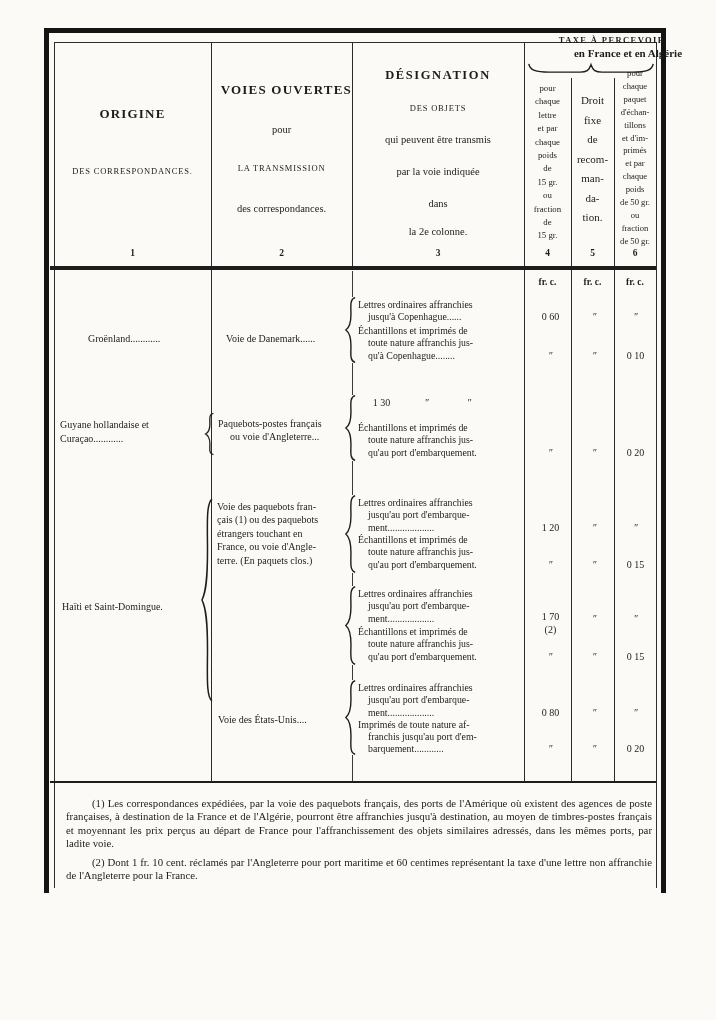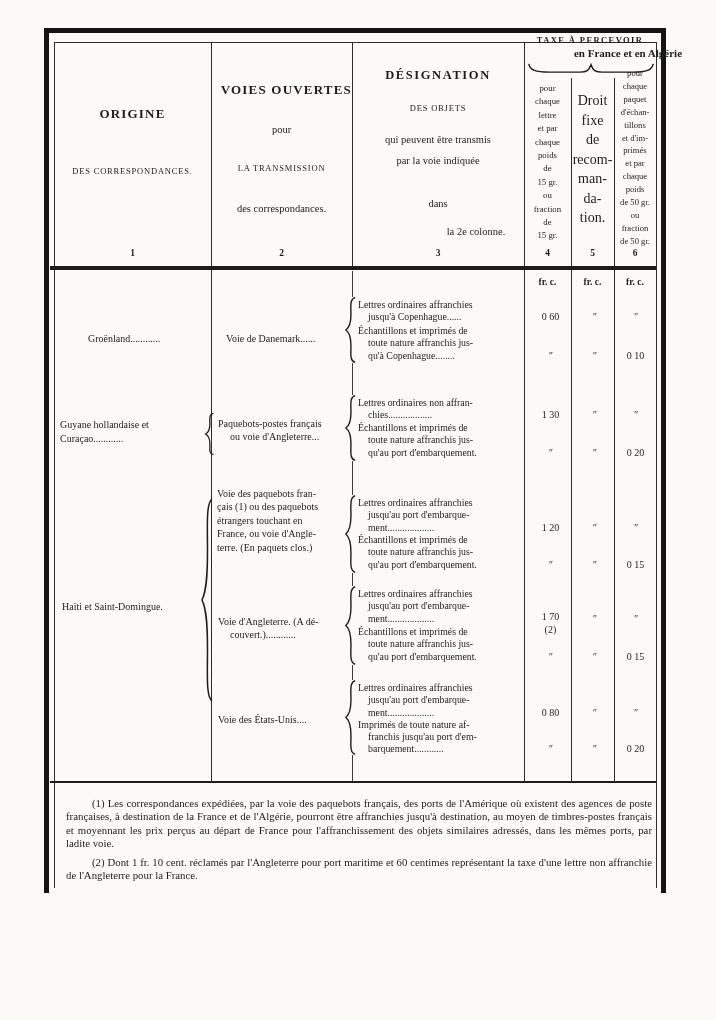--- a/index.html
+++ b/index.html
@@ -16,21 +16,21 @@
   .ctr{text-align:center;}
   .pre{white-space:pre-line;}
   
   .h-big{font-size:13px;font-weight:700;letter-spacing:1.2px;}
   .h-smallcaps{font-size:8.5px;font-weight:400;letter-spacing:0.8px;}
   .h-word{font-size:10.5px;}
   .h-des{font-size:12.5px;font-weight:700;letter-spacing:1.6px;}
   .h-tax1{font-size:8.5px;font-weight:700;letter-spacing:1.4px;}
   .h-tax2{font-size:11px;font-weight:700;padding-left:38px;}
   .h-c4{font-size:8.8px;line-height:13.4px;}
-  .h-c5{font-size:14px;line-height:19.5px;}
+  .h-c5{font-size:11px;line-height:19.5px;}
   .h-c6{font-size:8.6px;line-height:12.9px;}
   .colnum{font-size:9.5px;font-weight:700;}
   .curr{font-size:9.5px;font-weight:700;}
   
   .origin{position:absolute;font-size:10px;line-height:13.5px;white-space:pre-line;}
   .voie{position:absolute;font-size:10px;line-height:13.4px;white-space:pre-line;}
   .voie.hang{padding-left:12px;text-indent:-12px;}
   .group{position:absolute;left:358px;width:298px;display:flex;flex-direction:column;justify-content:space-between;}
   .entry{display:flex;align-items:flex-end;}
   .des{width:164px;font-size:9.8px;line-height:12.3px;white-space:pre-line;
@@ -71,26 +71,26 @@
   <div class="abs ctr h-smallcaps" style="left:54px;top:166px;width:157px;">DES CORRESPONDANCES.</div>
 
   <div class="abs ctr h-big" style="left:211px;top:82px;width:141px;text-align:right;">VOIES OUVERTES</div>
   <div class="abs ctr h-word" style="left:211px;top:124px;width:141px;">pour</div>
   <div class="abs ctr h-smallcaps" style="left:211px;top:163px;width:141px;">LA TRANSMISSION</div>
   <div class="abs ctr h-word" style="left:211px;top:203px;width:141px;">des correspondances.</div>
 
   <div class="abs ctr h-des" style="left:352px;top:68px;width:172px;">DÉSIGNATION</div>
   <div class="abs ctr h-smallcaps" style="left:352px;top:103px;width:172px;">DES OBJETS</div>
   <div class="abs ctr h-word" style="left:352px;top:134px;width:172px;">qui peuvent être transmis</div>
-  <div class="abs ctr h-word" style="left:352px;top:155px;width:172px;">par la voie indiquée</div>
+  <div class="abs ctr h-word" style="left:352px;top:166px;width:172px;">par la voie indiquée</div>
   <div class="abs ctr h-word" style="left:352px;top:198px;width:172px;">dans</div>
-  <div class="abs ctr h-word" style="left:352px;top:226px;width:172px;padding-left:38px;">la 2e colonne.</div>
+  <div class="abs ctr h-word" style="left:352px;top:226px;width:172px;">la 2e colonne.</div>
 
   <div class="abs ctr h-tax1" style="left:524px;top:35px;width:132px;"></div>
-  <div class="abs ctr h-tax1" style="left:524px;top:35px;width:132px;">TAXE À PERCEVOIR</div>
+  <div class="abs ctr h-tax1" style="left:546px;top:35px;width:132px;">TAXE À PERCEVOIR</div>
   <div class="abs ctr h-tax2" style="left:524px;top:47px;width:132px;">en France et en Algérie</div>
 
   <svg class="brc" style="left:527px;top:63px;width:128px;height:11px;" viewBox="0 0 140 12" preserveAspectRatio="none">
     <path d="M2,1 C3,8 10,10 24,10 L58,10 C65,10 68,8 70,2 C72,8 75,10 82,10 L116,10 C130,10 137,8 138,1" fill="none" stroke="#1d1d1d" stroke-width="1.4" vector-effect="non-scaling-stroke"></path>
   </svg>
 
   <div class="abs ctr h-c4 pre" style="left:524px;top:82px;width:47px;">pour
 chaque
 lettre
 et par
@@ -136,27 +136,25 @@
   <div class="abs ctr curr" style="left:614px;top:277px;width:42px;">fr. c.</div>
 
   <div class="origin" style="left:88px;top:332px;width:120px;">Groënland............</div>
   <div class="origin" style="left:60px;top:418px;width:145px;">Guyane hollandaise et
 Curaçao............</div>
   <div class="origin" style="left:62px;top:600px;width:145px;">Haïti et Saint-Domingue.</div>
 
   <div class="voie" style="left:226px;top:332px;width:126px;">Voie de Danemark......</div>
   <div class="voie hang" style="left:218px;top:417px;width:132px;">Paquebots-postes français
 ou voie d'Angleterre...</div>
-  <div class="voie" style="left:217px;top:487px;width:132px;">Voie des paquebots fran-
+  <div class="voie" style="left:217px;top:500px;width:132px;">Voie des paquebots fran-
 çais (1) ou des paquebots
 étrangers touchant en
 France, ou voie d'Angle-
 terre. (En paquets clos.)</div>
-  <div class="voie hang" style="left:218px;top:615px;width:132px;">Voie d'Angleterre. (A dé-
-couvert.)............</div>
   <div class="voie" style="left:218px;top:713px;width:132px;">Voie des États-Unis....</div>
 
   <svg class="brc" style="left:200px;top:497px;width:14px;height:206px;" viewBox="0 0 14 100" preserveAspectRatio="none">
     <path d="M12,1 C6,3 7.5,14 7.5,26 C7.5,40 6,46 2,50 C6,54 7.5,60 7.5,74 C7.5,86 6,97 12,99" fill="none" stroke="#1d1d1d" stroke-width="1.5" vector-effect="non-scaling-stroke"></path>
   </svg>
 
   <svg class="brc" style="left:204px;top:413px;width:11px;height:42px;" viewBox="0 0 14 100" preserveAspectRatio="none">
     <path d="M12,1 C6,3 7.5,14 7.5,26 C7.5,40 6,46 2,50 C6,54 7.5,60 7.5,74 C7.5,86 6,97 12,99" fill="none" stroke="#1d1d1d" stroke-width="1.3" vector-effect="non-scaling-stroke"></path>
   </svg>
 
@@ -189,22 +187,20 @@
 toute nature affranchis jus-
 qu'à Copenhague........</div>
       <div class="val v4 nil">″</div>
       <div class="val v5 nil">″</div>
       <div class="val v6">0 10</div>
     </div>
   </div>
 
   <div class="group" style="top:397px;height:62px;">
     <div class="entry">
-      <div class="des">Lettres ordinaires non affran-
-chies..................</div>
       <div class="val v4">1 30</div>
       <div class="val v5 nil">″</div>
       <div class="val v6 nil">″</div>
     </div>
     <div class="entry">
       <div class="des">Échantillons et imprimés de
 toute nature affranchis jus-
 qu'au port d'embarquement.</div>
       <div class="val v4 nil">″</div>
       <div class="val v5 nil">″</div>

